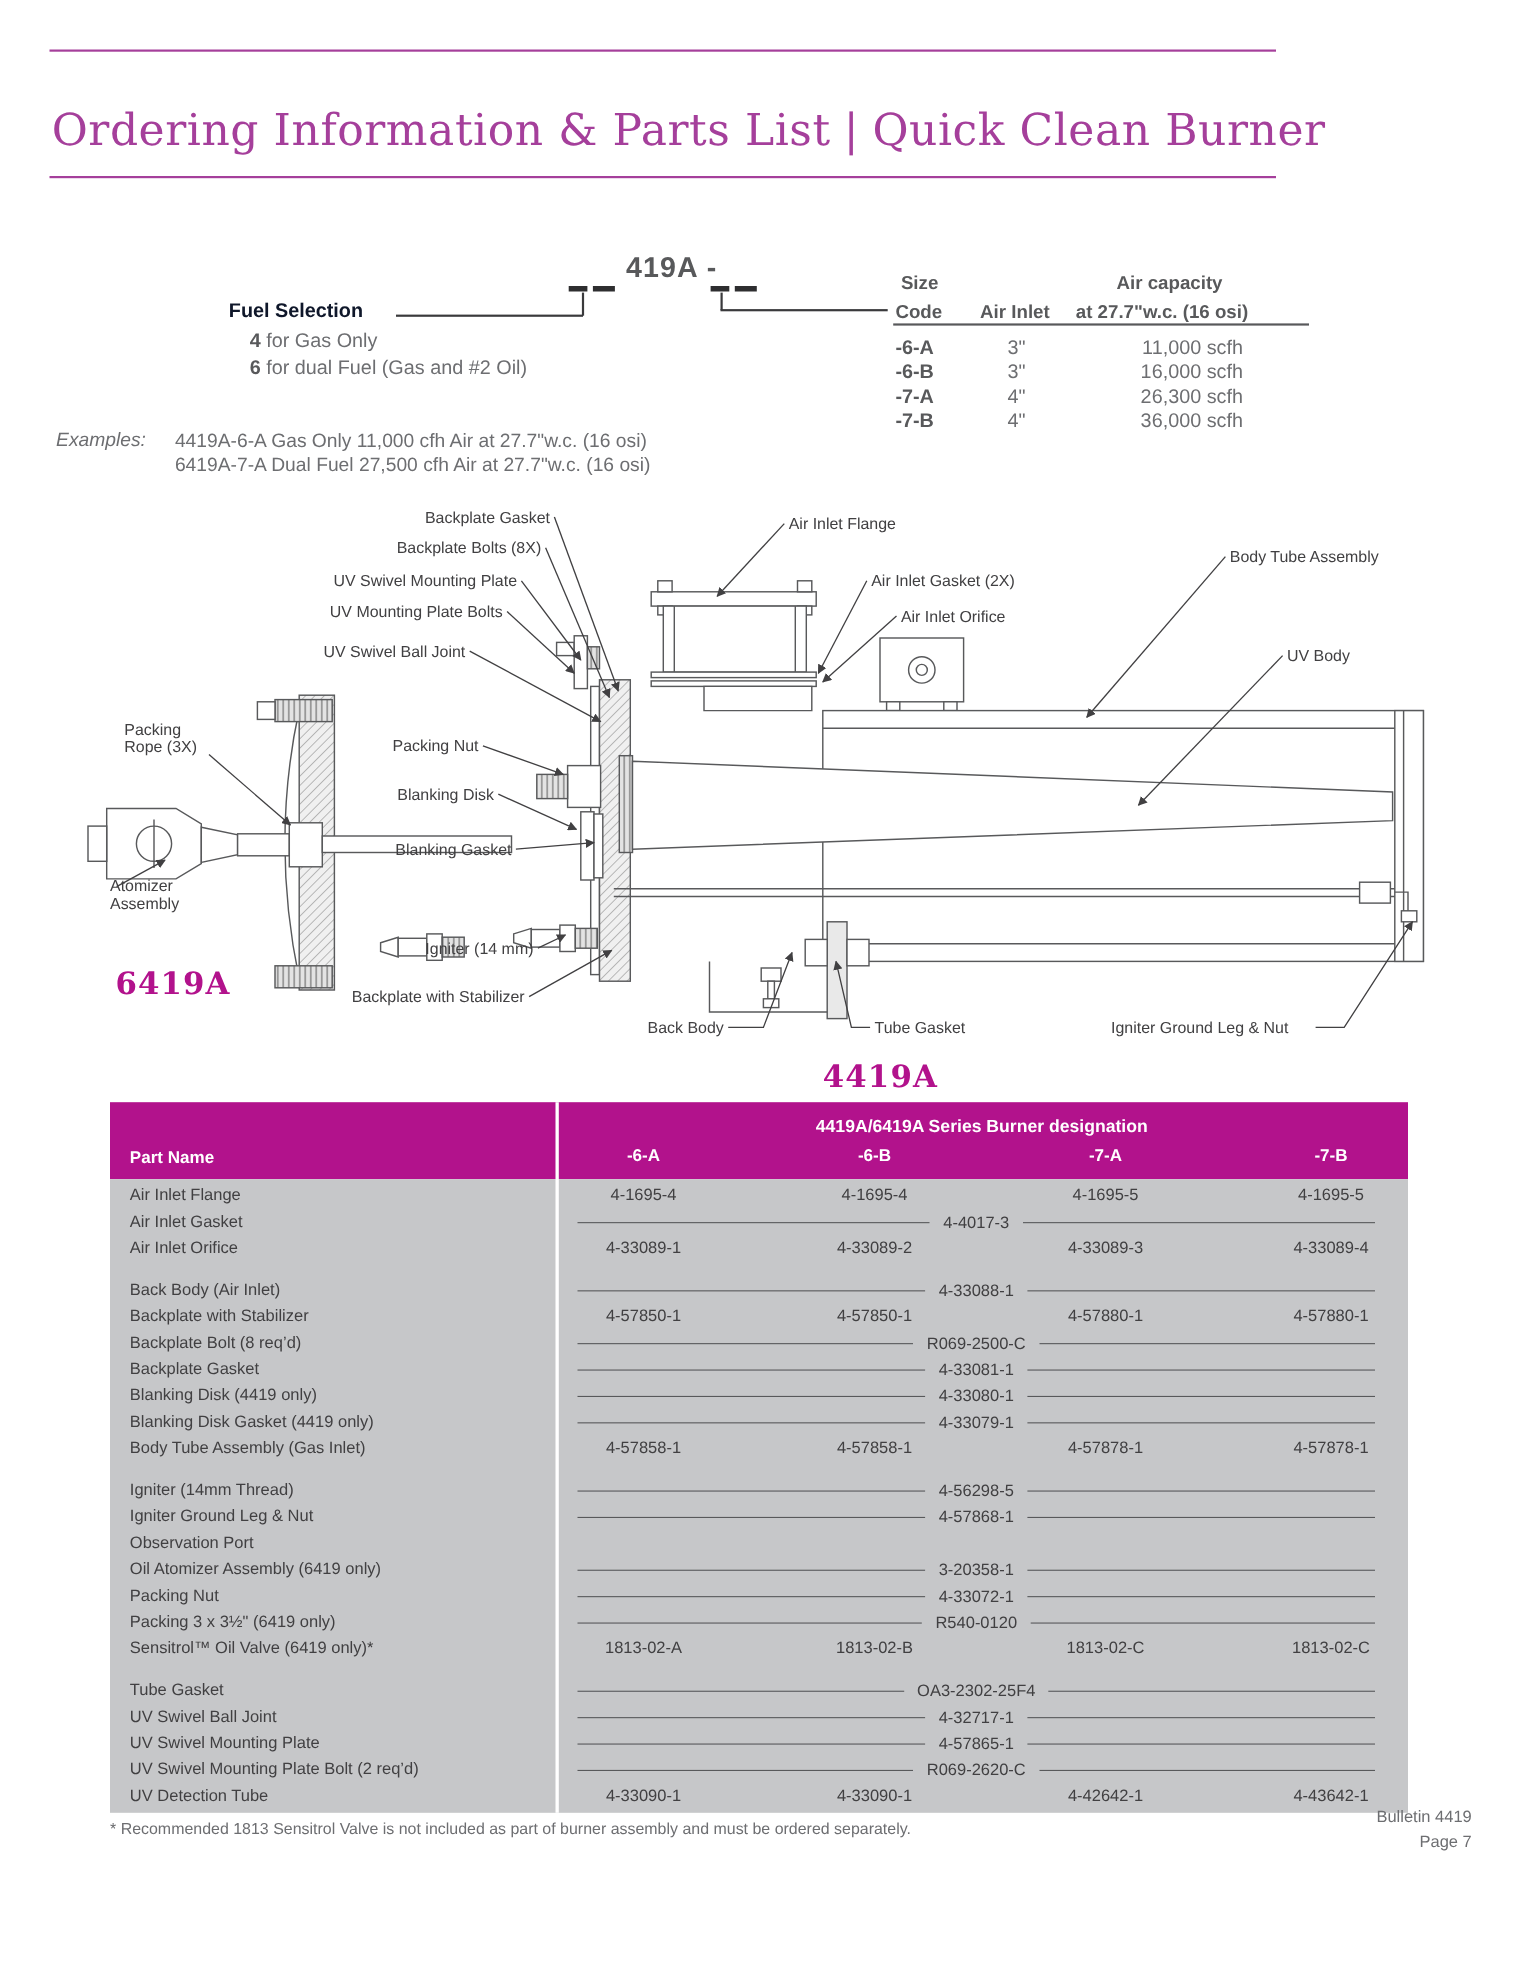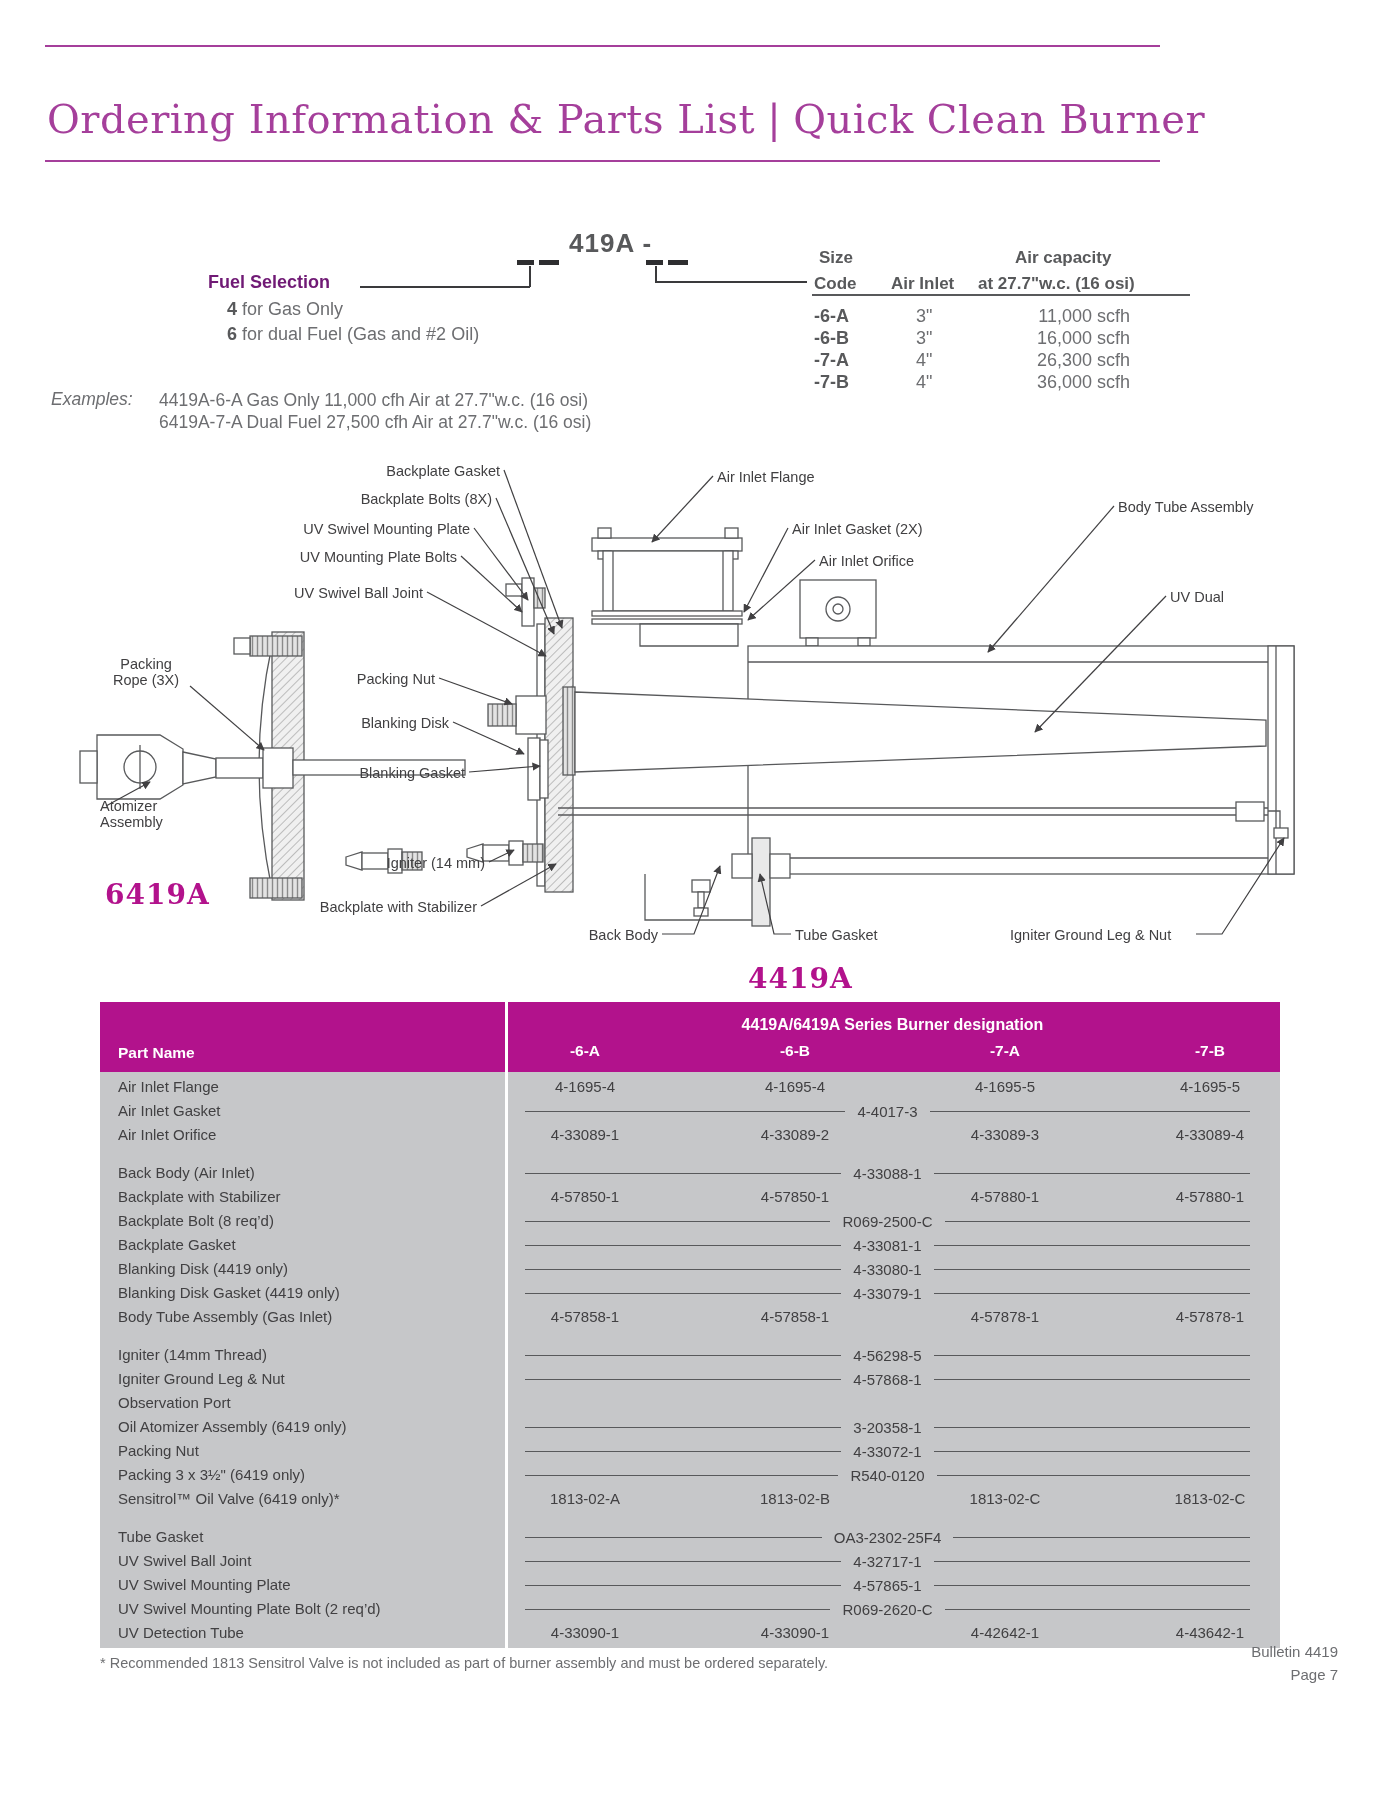--- a/index.html
+++ b/index.html
@@ -6,21 +6,21 @@
   #page{position:relative;width:1391px;height:1800px;background:#fff;overflow:hidden;
         font-family:"Liberation Sans",sans-serif;color:#6d6e71;}
   .rule{position:absolute;left:45px;width:1115px;height:2px;background:#a53f9b;}
   #title{position:absolute;left:47px;top:96px;font-family:"DejaVu Serif",serif;
          font-size:40px;color:#a53f9b;letter-spacing:.5px;white-space:nowrap;}
   #title .sep{padding:0 12px;font-weight:200;}
   
   .model-prefix{position:absolute;left:569px;top:228px;font-size:26px;font-weight:bold;color:#58595b;letter-spacing:1px;}
   .dash{position:absolute;height:5px;background:#2e2e30;}
   .cline{position:absolute;background:#3a3a3c;}
-  .fuel-label{position:absolute;left:208px;top:272px;font-size:18px;font-weight:bold;color:#701a75;}
+  .fuel-label{position:absolute;left:208px;top:272px;font-size:18px;font-weight:bold;color:#0f172a;}
   #fuel-options{position:absolute;left:227px;top:297px;font-size:18px;line-height:25px;color:#6d6e71;}
   #fuel-options b{color:#58595b;}
   
   .sz-h{position:absolute;font-size:17px;font-weight:bold;color:#58595b;white-space:nowrap;}
   .sz-underline{position:absolute;left:812px;top:294px;width:378px;height:2px;background:#58595b;}
   #size-code-rows{position:absolute;left:0;top:306px;width:1391px;}
   .sz-row{position:absolute;left:0;width:1391px;height:22px;font-size:18px;}
   .sz-code{position:absolute;left:814px;font-weight:bold;color:#58595b;}
   .sz-inlet{position:absolute;left:916px;}
   .sz-cap{position:absolute;left:1000px;width:130px;text-align:right;}
@@ -220,37 +220,37 @@
         <line x1="1114" y1="46" x2="988" y2="192" marker-end="url(#arr)"></line>
         <line x1="1166" y1="136" x2="1035" y2="272" marker-end="url(#arr)"></line>
       </g>
     </svg>
     <div id="dlabels">
         <div class="dlabel r" style="left: 500px; top: 3px;">Backplate Gasket</div>
         <div class="dlabel r" style="left: 492px; top: 31px;">Backplate Bolts (8X)</div>
         <div class="dlabel r" style="left: 470px; top: 61px;">UV Swivel Mounting Plate</div>
         <div class="dlabel r" style="left: 457px; top: 89px;">UV Mounting Plate Bolts</div>
         <div class="dlabel r" style="left: 423px; top: 125px;">UV Swivel Ball Joint</div>
-        <div class="dlabel" style="left: 113px; top: 196px; text-align: center;">Packing
+        <div class="dlabel" style="left: 113px; top: 196px;">Packing
 Rope (3X)</div>
         <div class="dlabel r" style="left: 435px; top: 211px;">Packing Nut</div>
         <div class="dlabel r" style="left: 449px; top: 255px;">Blanking Disk</div>
         <div class="dlabel r" style="left: 465px; top: 305px;">Blanking Gasket</div>
         <div class="dlabel" style="left: 100px; top: 338px;">Atomizer
 Assembly</div>
         <div class="dlabel r" style="left: 485px; top: 395px;">Igniter (14 mm)</div>
         <div class="dlabel r" style="left: 477px; top: 439px;">Backplate with Stabilizer</div>
         <div class="dlabel r" style="left: 658px; top: 467px;">Back Body</div>
         <div class="dlabel" style="left: 795px; top: 467px;">Tube Gasket</div>
         <div class="dlabel" style="left: 1010px; top: 467px;">Igniter Ground Leg &amp; Nut</div>
         <div class="dlabel" style="left: 717px; top: 9px;">Air Inlet Flange</div>
         <div class="dlabel" style="left: 792px; top: 61px;">Air Inlet Gasket (2X)</div>
         <div class="dlabel" style="left: 819px; top: 93px;">Air Inlet Orifice</div>
         <div class="dlabel" style="left: 1118px; top: 39px;">Body Tube Assembly</div>
-        <div class="dlabel" style="left: 1170px; top: 129px;">UV Dual</div>
+        <div class="dlabel" style="left: 1170px; top: 129px;">UV Body</div>
       </div>
     <div class="dcaption" style="left:105px;top:418px">6419A</div>
     <div class="dcaption" style="left:748px;top:502px">4419A</div>
   </div>
 
   <div id="ptable">
     <div id="pt-head">
       <div class="pt-partname">Part Name</div>
       <div class="pt-series">4419A/6419A Series Burner designation</div>
       <div class="pt-col" style="left:485px">-6-A</div>

